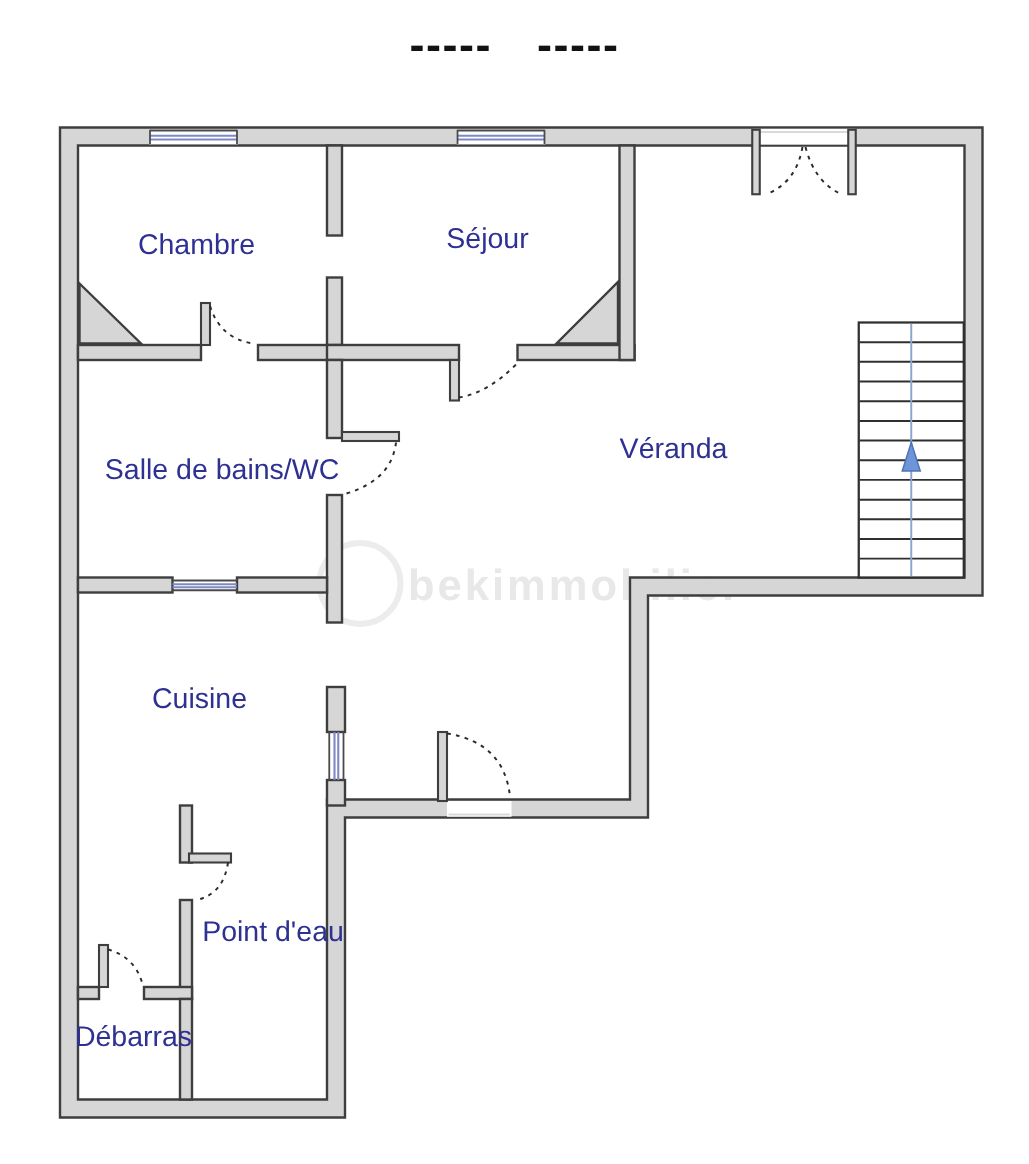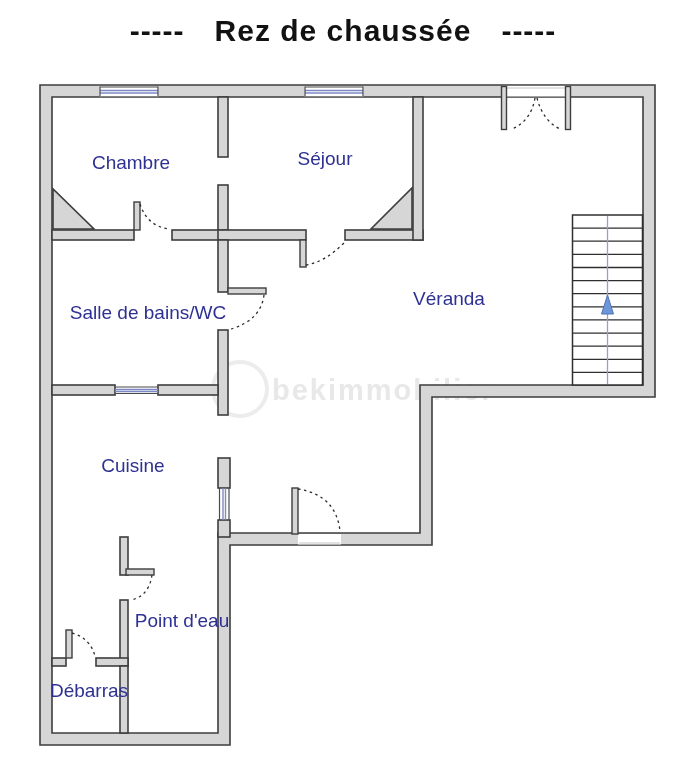--- a/index.html
+++ b/index.html
@@ -21,21 +21,20 @@
   .wm-text{font-family:"Liberation Sans",sans-serif;font-size:29px;font-weight:700;
            letter-spacing:2px;}
 </style>
 </head>
 <body>
 
 <div id="stage">
 
   <div id="title-row">
     <span>-----</span>
-    <span>Rez de chaussée</span>
     <span>-----</span>
   </div>
 
   <svg id="plan-svg" width="686" height="776" viewBox="0 0 686 776">
 
     <g>
       <circle cx="240" cy="389" r="27" fill="none" stroke="#ececec" stroke-width="4"></circle>
       <text x="272" y="400" class="wm-text" fill="#e8e8e8">bekimmobilier</text>
     </g>
 

